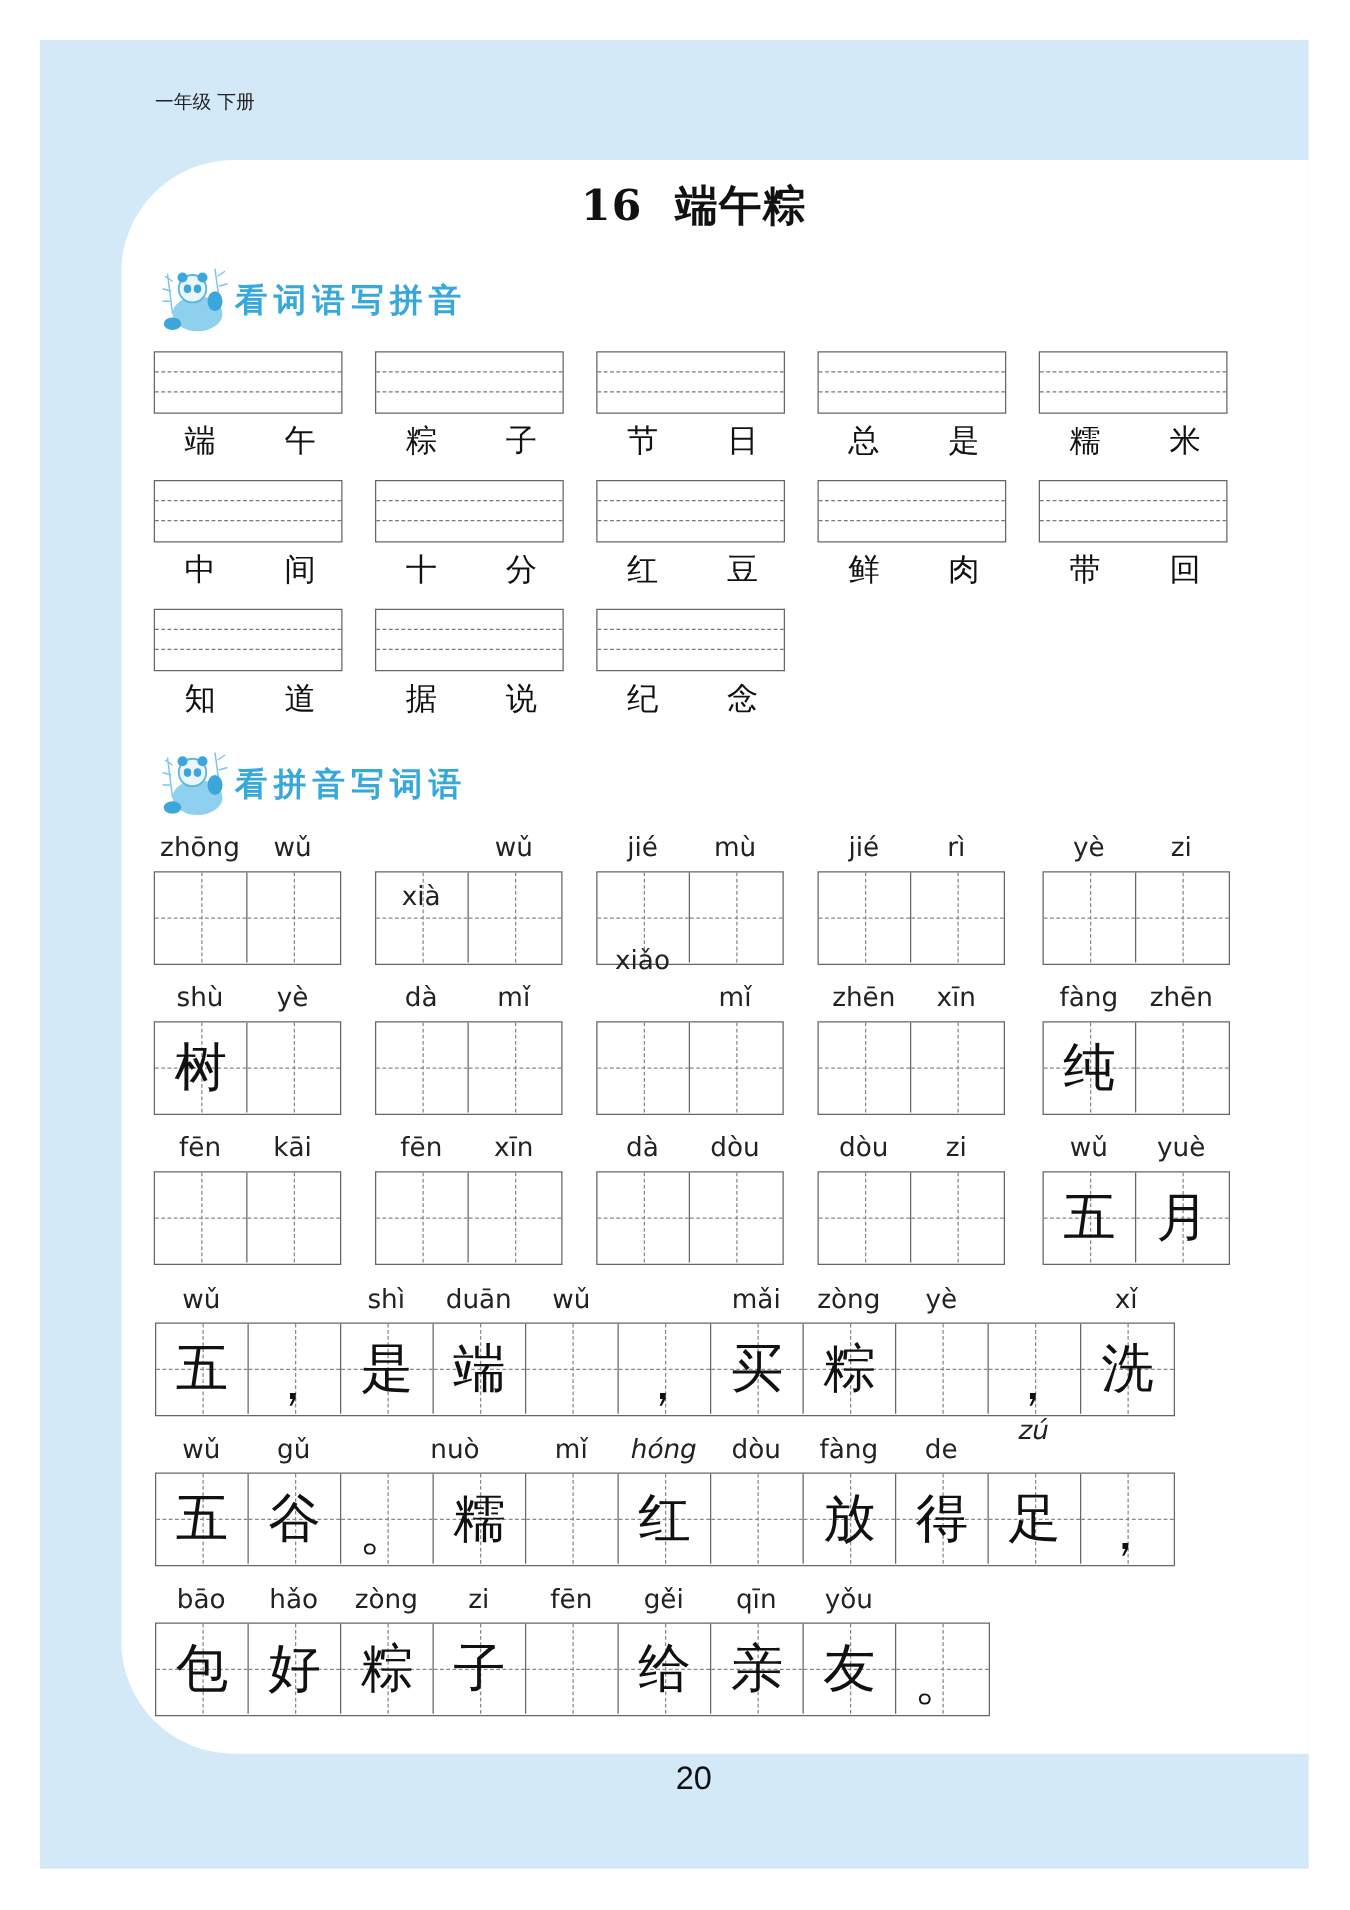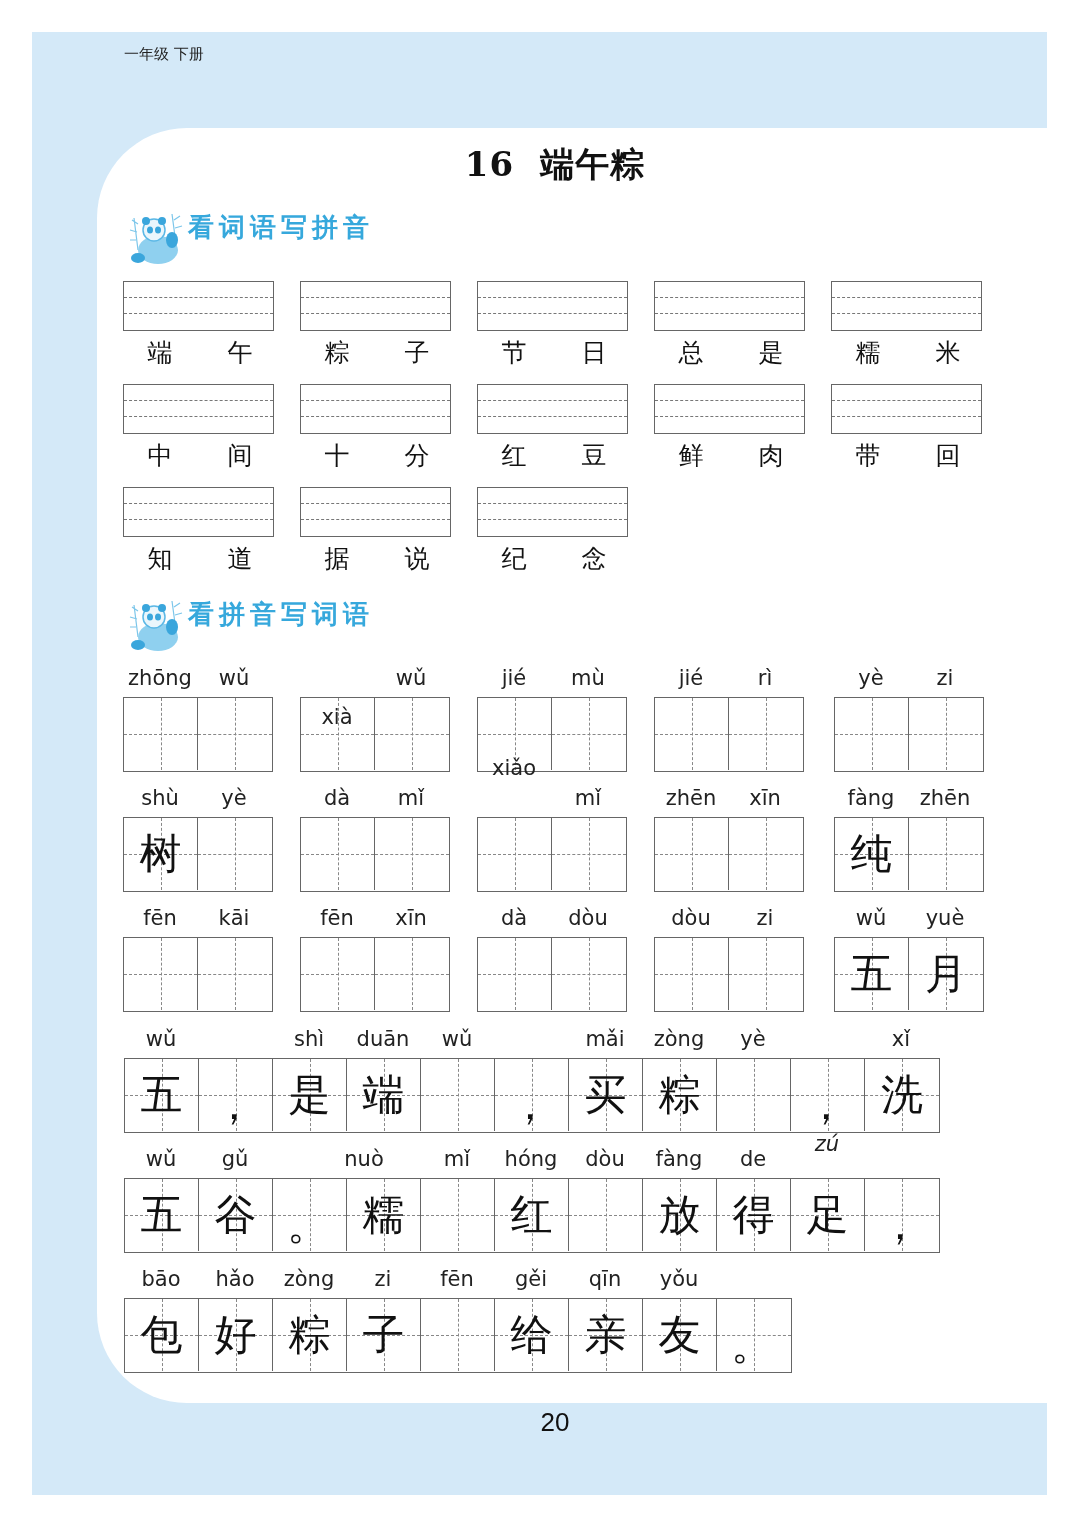--- a/index.html
+++ b/index.html
@@ -9,31 +9,31 @@
   }
   .frame {
     position: absolute; left: 32px; top: 32px; width: 1015px; height: 1463px;
     background: #d4e9f8;
   }
   .card {
     position: absolute; left: 97px; top: 128px; width: 950px; height: 1275px;
     background: #ffffff; border-radius: 90px 0 0 90px;
   }
   .grade-label {
-    position: absolute; left: 124px; top: 45px; font-size: 15px; color: #222;
+    position: absolute; left: 124px; top: 72px; font-size: 15px; color: #222;
     font-family: "DejaVu Sans", sans-serif;
   }
   .lesson-title {
     position: absolute; left: 0; width: 1110px; top: 142px; text-align: center;
     font-family: "DejaVu Serif", serif; font-weight: bold; font-size: 34px; color: #111;
     letter-spacing: 1px;
   }
   .lesson-title .num { margin-right: 26px; }
   .section-head {
-    position: absolute; left: 124px; height: 60px; display: flex; 
+    position: absolute; left: 124px; height: 60px; display: flex; align-items: center;
   }
   .panda { width: 62px; height: 58px; margin-right: 2px; }
   .section-label {
     font-family: "DejaVu Serif", serif; font-size: 26px; font-weight: bold; color: #36a8dc;
     letter-spacing: 5px;
   }
   
   .pbox {
     position: absolute; width: 151px; height: 50px; border: 1.5px solid #666; box-sizing: border-box;
   }
@@ -363,21 +363,21 @@
       </div>
       <div class="cell">
         <span class="ch">洗</span>
       </div>
     </div>
     <div class="py" style="left: 124px; top: 1147px;">wǔ</div>
     <div class="py" style="left: 198px; top: 1147px;">gǔ</div>
     <div class="py" style="left: 272px; top: 1147px;"></div>
     <div class="py" style="left: 327px; top: 1147px; text-align: center;">nuò</div>
     <div class="py" style="left: 420px; top: 1147px;">mǐ</div>
-    <div class="py" style="left: 494px; top: 1147px;">hóng</div>
+    <div class="py" style="left: 494px; top: 1147px; font-style: italic;">hóng</div>
     <div class="py" style="left: 568px; top: 1147px;">dòu</div>
     <div class="py" style="left: 642px; top: 1147px;">fàng</div>
     <div class="py" style="left: 716px; top: 1147px;">de</div>
     <div class="py" style="left: 790px; top: 1132px; font-style: italic;">zú</div>
     <div class="py" style="left: 864px; top: 1147px;"></div>
     <div class="tzg" style="left: 124px; top: 1178px;">
       <div class="cell">
         <span class="ch">五</span>
       </div>
       <div class="cell">

